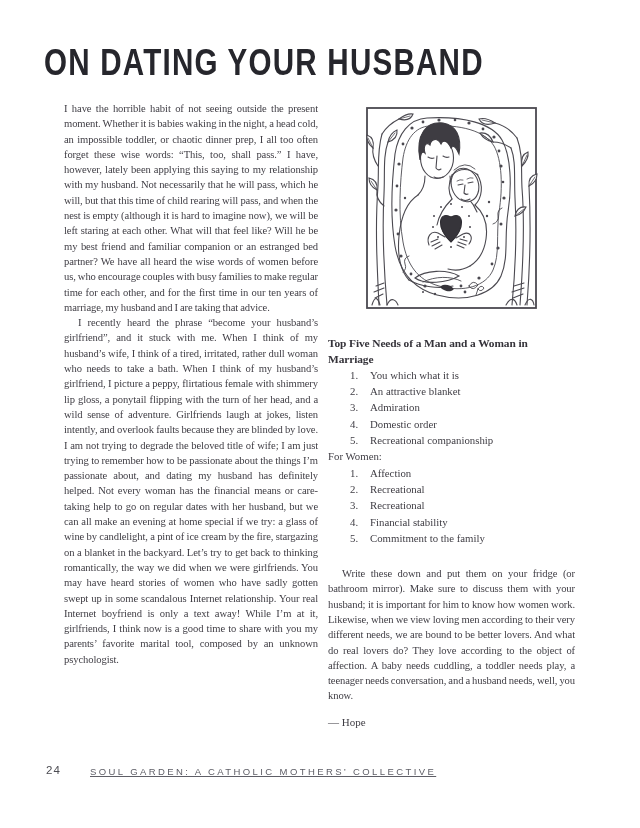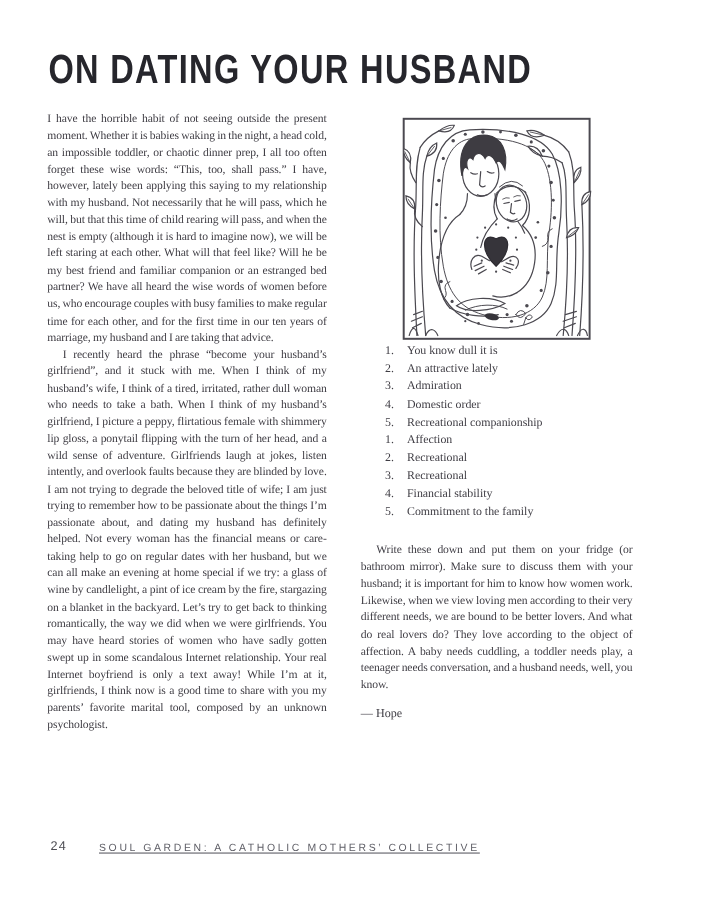--- a/index.html
+++ b/index.html
@@ -12,21 +12,21 @@
   
   .title{
     position:absolute;left:44px;top:42px;margin:0;
     font-family:"Liberation Sans", sans-serif;font-weight:bold;
     font-size:37px;letter-spacing:1.5px;color:#26262c;white-space:nowrap;
     transform:scaleX(.80);transform-origin:left top;
   }
 
   
   .col{position:absolute;top:101px;}
-  .col-left{left:43px;width:254px;}
+  .col-left{left:64px;width:254px;}
   .col-right{left:328px;width:247px;top:100px;}
 
   .para{
     margin:0;font-size:10.6px;line-height:15.3px;text-align:justify;
     letter-spacing:-0.1px;word-spacing:-0.5px;
   }
   .para.indent{text-indent:14px;}
 
   
   .illustration{margin:6px auto 0 auto;width:173px;height:205px;display:block;}
@@ -202,29 +202,31 @@
         <g fill="#4b4950" stroke="none">
           <circle cx="100" cy="186" r="1.4"></circle>
             <circle cx="70" cy="188" r="1.2"></circle>
             <circle cx="58" cy="186" r="1"></circle>
         </g>
         <path d="M44,150 q-6,2 -4,8 q2,5 -2,8" stroke-width=".9"></path>
         <path d="M128,118 q6,-2 5,-8 q-1,-6 4,-8" stroke-width=".9"></path>
       </svg>
     </figure>
 
+    <h2 class="sidebar-heading">Top Five Needs of a Man and a Woman in Marriage</h2>
 
     <ol class="needs">
-      <li><span class="num">1.</span><span>You know dull it is</span></li>
-      <li><span class="num">2.</span><span>An attractive lately</span></li>
+      <li><span class="num">1.</span><span>You which what it is</span></li>
+      <li><span class="num">2.</span><span>An attractive blanket</span></li>
       <li><span class="num">3.</span><span>Admiration</span></li>
       <li><span class="num">4.</span><span>Domestic order</span></li>
       <li><span class="num">5.</span><span>Recreational companionship</span></li>
     </ol>
 
+    <div class="list-label">For Women:</div>
     <ol class="needs">
       <li><span class="num">1.</span><span>Affection</span></li>
       <li><span class="num">2.</span><span>Recreational</span></li>
       <li><span class="num">3.</span><span>Recreational</span></li>
       <li><span class="num">4.</span><span>Financial stability</span></li>
       <li><span class="num">5.</span><span>Commitment to the family</span></li>
     </ol>
 
     <p class="para indent closing">Write these down and put them on your fridge (or bathroom mirror). Make sure to discuss them with your husband; it is important for him to know how women work. Likewise, when we view loving men according to their very different needs, we are bound to be better lovers. And what do real lovers do? They love according to the object of affection. A baby needs cuddling, a toddler needs play, a teenager needs conversation, and a husband needs, well, you know.</p>
 

